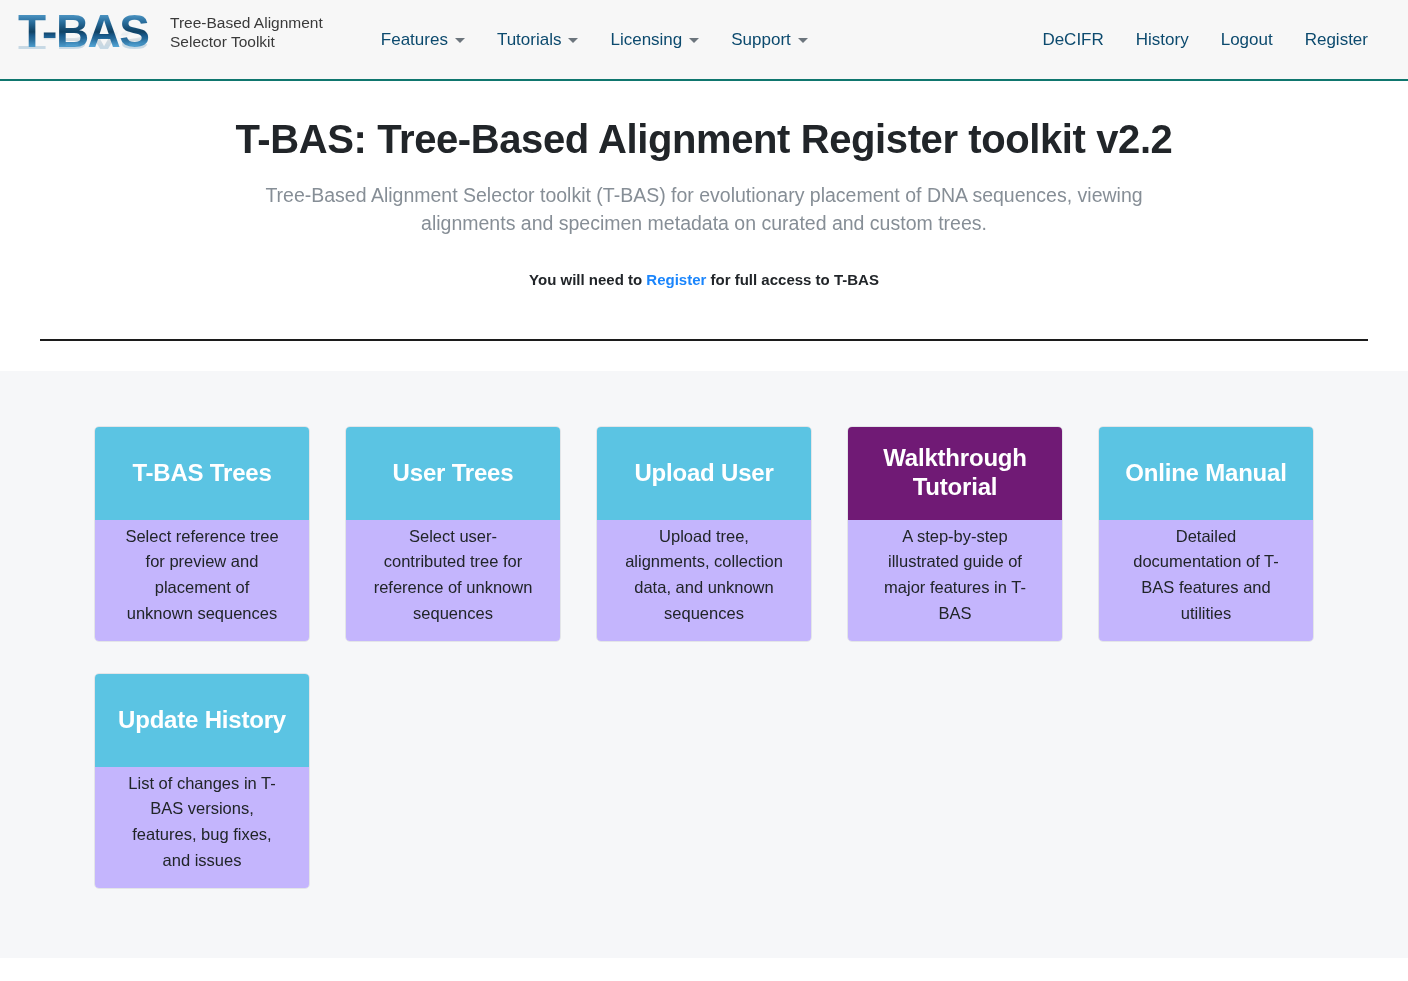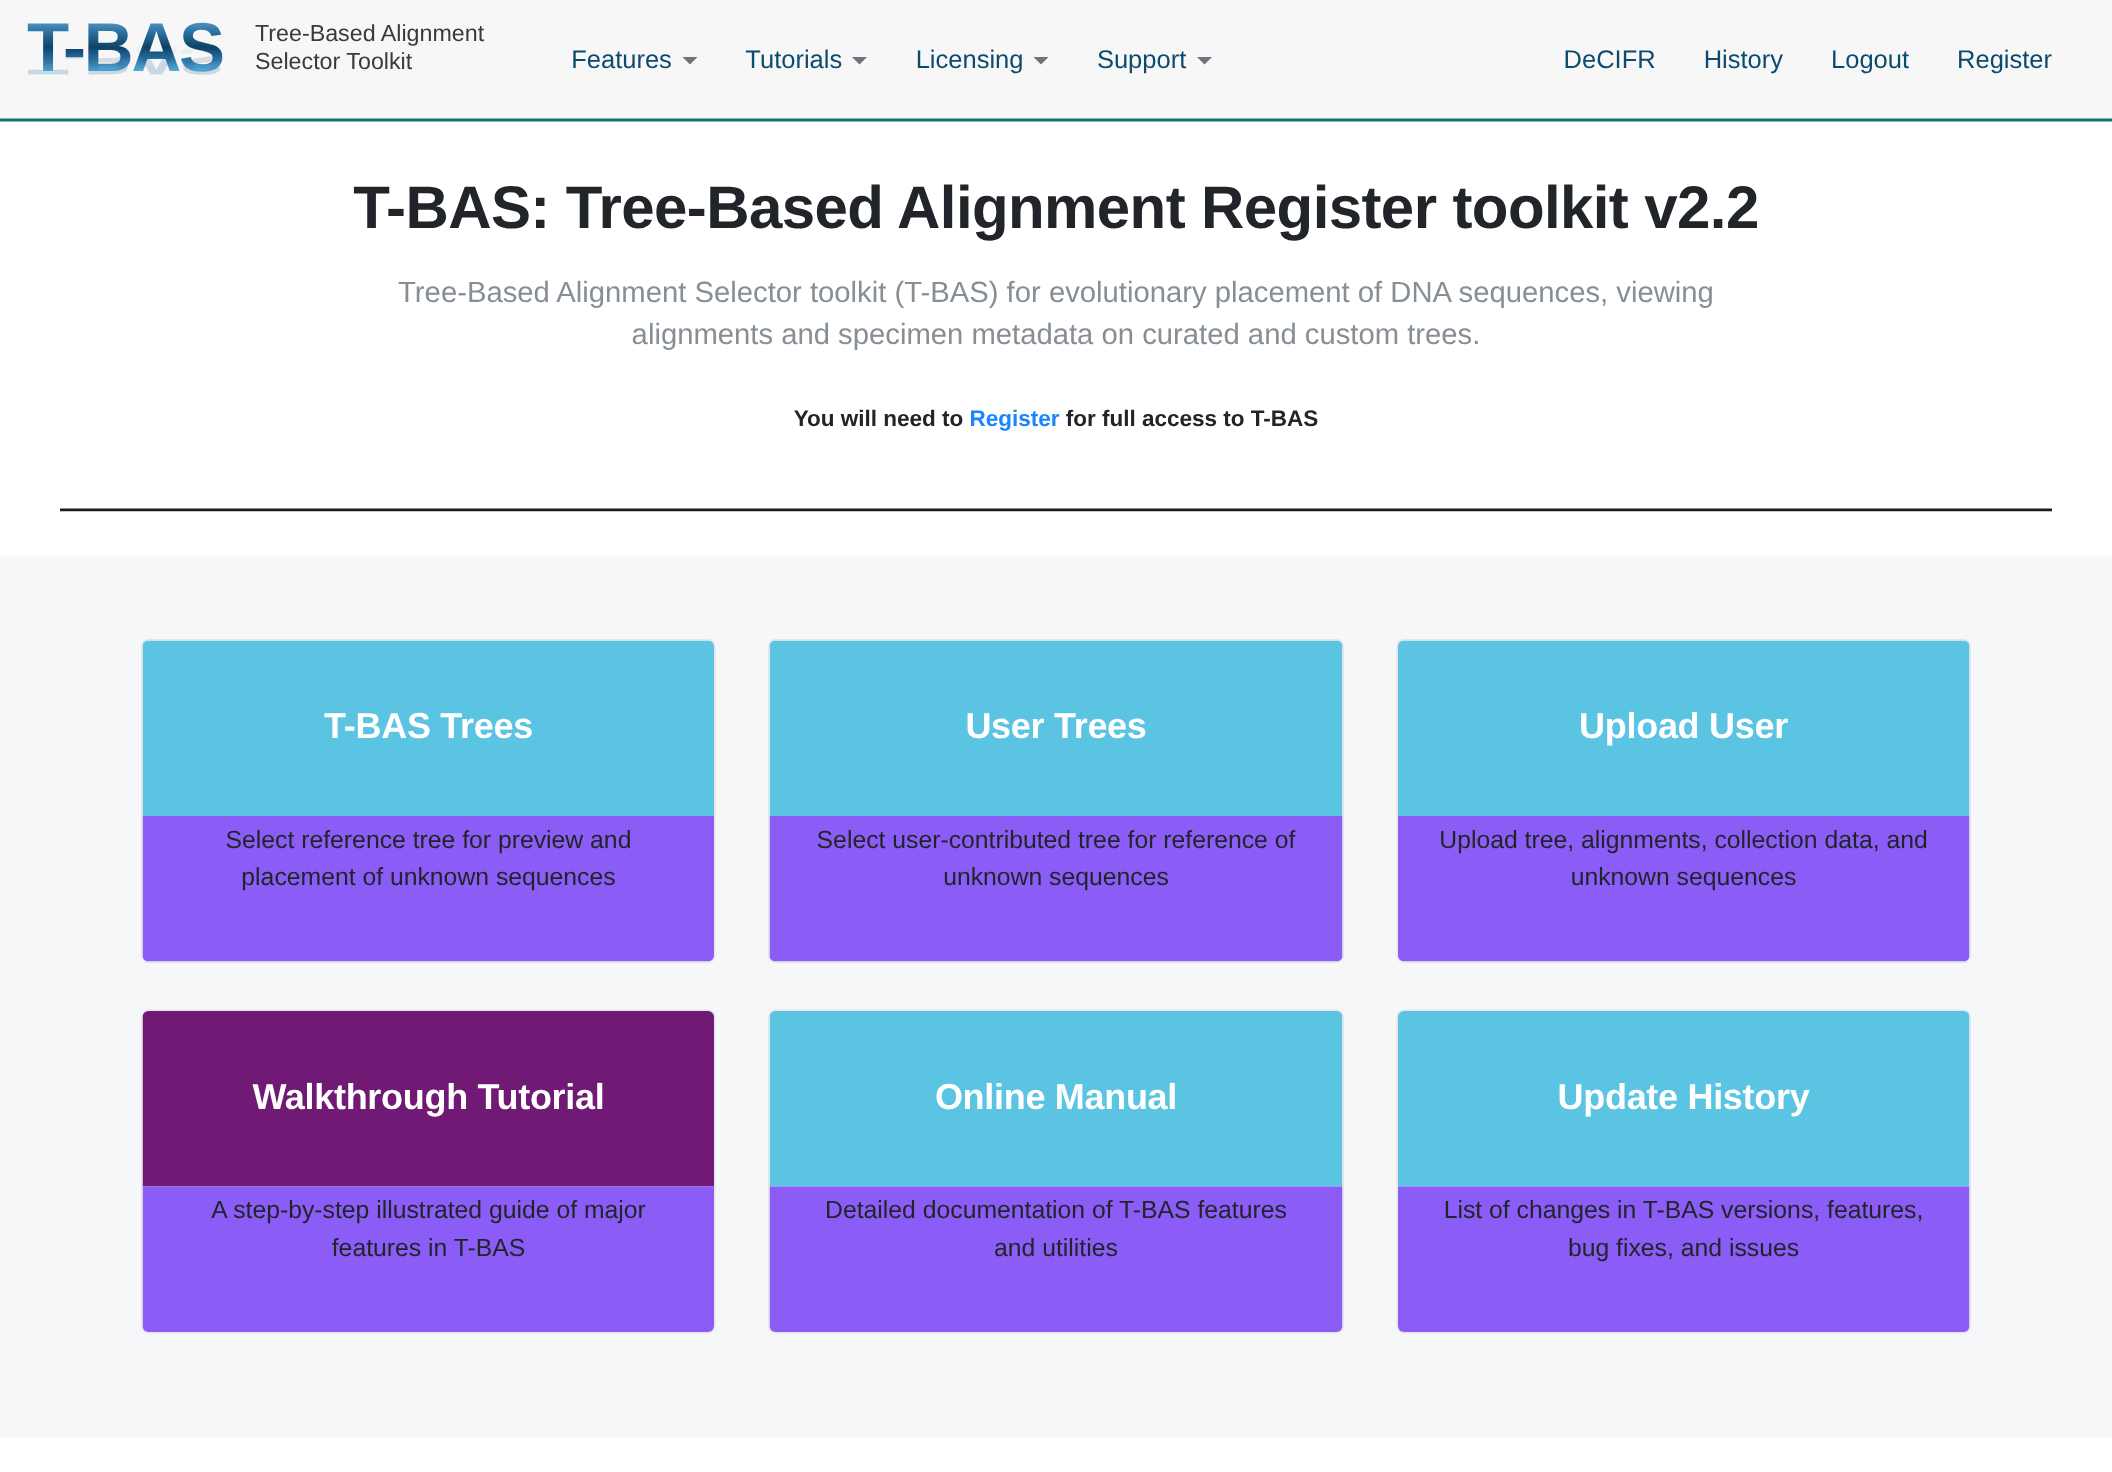--- a/index.html
+++ b/index.html
@@ -144,21 +144,21 @@
   
   .cards-section {
     background: #f6f7f9;
     height: 587px;
     padding: 55px 0 0 0;
   }
   .grid {
     width: 1220px;
     margin: 0 auto;
     display: grid;
-    grid-template-columns: repeat(3, 1fr);
+    grid-template-columns: repeat(5, 1fr);
     column-gap: 35px;
     row-gap: 31px;
   }
 
   .card {
     background: #ffffff;
     border: 1px solid #e3e5e8;
     border-radius: 5px;
     overflow: hidden;
     display: flex;
@@ -186,21 +186,21 @@
     letter-spacing: -0.2px;
     line-height: 1.2;
   }
 
   .card-body {
     flex: 1;
     display: flex;
     align-items: flex-start;
     justify-content: center;
     padding: 4px 26px 14px 26px;
-    background: #8b5cf6;
+    background: #c4b5fd;
   }
   .card-desc {
     font-size: 16.5px;
     line-height: 1.56;
     color: #212529;
     text-align: center;
   }
 </style>
 </head>
 <body>

